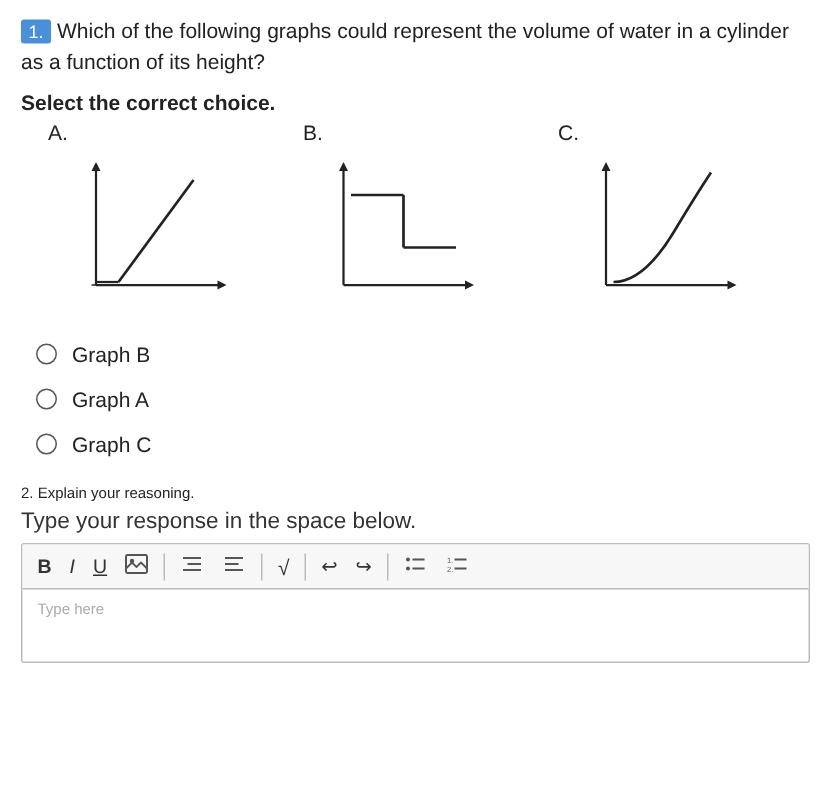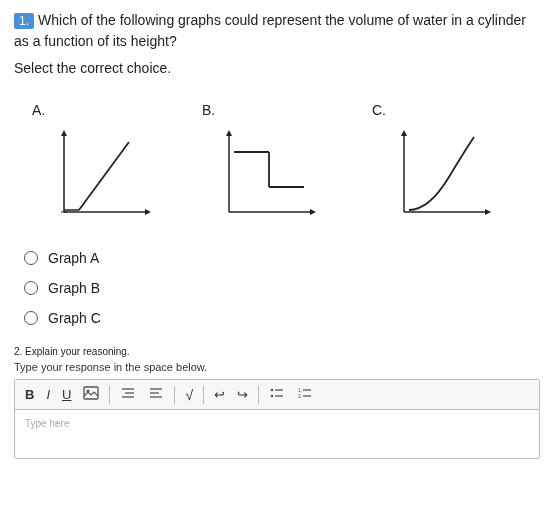--- a/index.html
+++ b/index.html
@@ -18,22 +18,23 @@
     }
     .question-number {
       background: #4a90d9;
       color: #fff;
       font-size: 12px;
       padding: 1px 5px;
       border-radius: 2px;
       margin-right: 4px;
     }
     .select-correct {
-      margin-bottom: 26px;
+      margin-bottom: 4px;
       font-size: 14px;
+      font-weight: bold;
     }
     .graphs-row {
       display: flex;
       flex-direction: row;
       align-items: flex-start;
       margin-bottom: 18px;
       gap: 0;
     }
     .graph-item {
       display: flex;
@@ -71,21 +72,21 @@
       background: #fff;
     }
     .section-2 {
       margin-bottom: 8px;
     }
     .section-2-title {
       font-size: 10px;
       margin-bottom: 4px;
     }
     .section-2-sub {
-      font-size: 11px;
+      font-size: 15px;
       color: #333;
       margin-bottom: 6px;
     }
     .editor-container {
       border: 1px solid #bbb;
       border-radius: 2px;
     }
     .editor-toolbar {
       display: flex;
       align-items: center;
@@ -172,25 +173,25 @@
       <polygon points="117,90 111,87 111,93" fill="#222"></polygon>
 
       <path d="M 35 88 Q 55 88 75 55 Q 90 30 100 15" stroke="#222" stroke-width="1.8" fill="none"></path>
     </svg>
   </div>
 </div>
 
 <div class="radio-options">
   <div class="radio-option">
     <div class="radio-circle"></div>
-    <span>Graph A</span>
+    <span>Graph B</span>
   </div>
   <div class="radio-option">
     <div class="radio-circle"></div>
-    <span>Graph B</span>
+    <span>Graph A</span>
   </div>
   <div class="radio-option">
     <div class="radio-circle"></div>
     <span>Graph C</span>
   </div>
 </div>
 
 <div class="section-2">
   <div class="section-2-title">2. Explain your reasoning.</div>
   <div class="section-2-sub">Type your response in the space below.</div>

